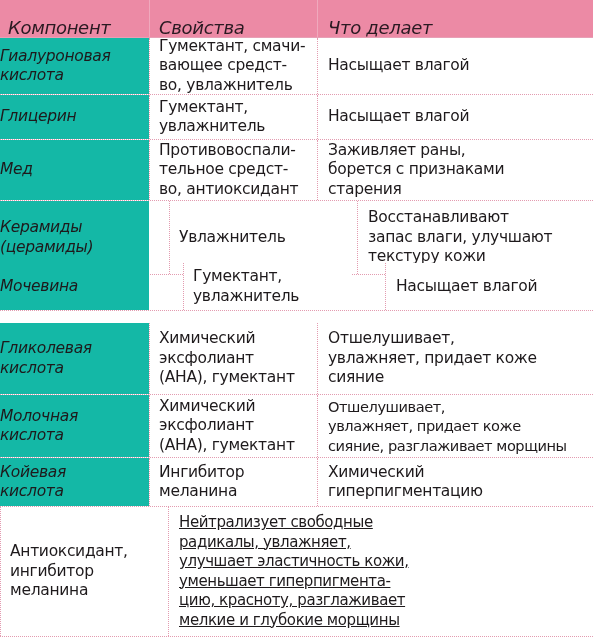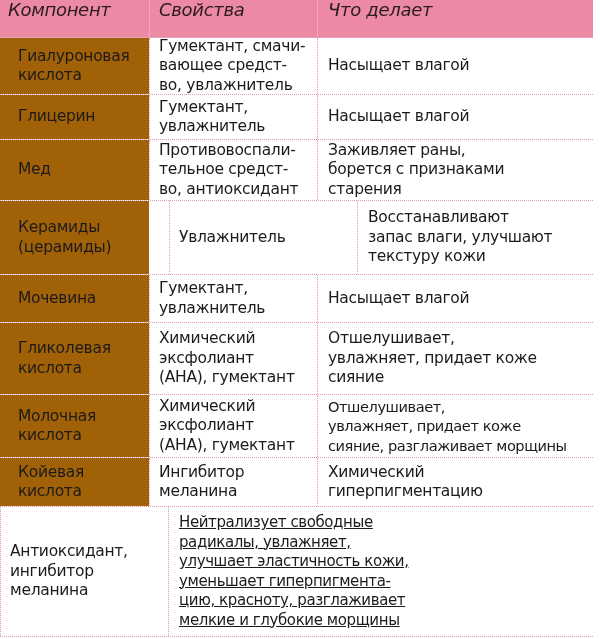--- a/index.html
+++ b/index.html
@@ -1,24 +1,24 @@
 <!DOCTYPE html>
 <html><head>
 <meta charset="utf-8">
 <style>
   html, body { margin: 0; padding: 0; background: #ffffff; }
   body { width: 600px; height: 639px; overflow: hidden; font-family: "DejaVu Sans", "Liberation Sans", sans-serif; color: #1e1a1c; }
   .table { position: absolute; left: 0; top: 0; width: 593px; height: 637px; }
   .row { position: absolute; left: 0; width: 593px; display: flex; border-bottom: 1px dotted #e39bb0; box-sizing: border-box; }
   .row.header { background: #ec8aa5; border-bottom: 1px solid #e7a0b6; }
   .cell { box-sizing: border-box; display: flex; align-items: center; font-size: 15.5px; line-height: 19.5px; letter-spacing: -0.3px; }
-  .c1 { width: 149px; padding-left: 18px; background: #a16207; }
+  .c1 { width: 149px; padding-left: 0; background: #14b8a6; font-style: italic; }
   .c2 { width: 168px; padding-left: 9px; border-left: 1px dotted #e39bb0; background: #ffffff; }
   .c3 { flex: 1; padding-left: 10px; border-left: 1px dotted #e39bb0; background: #ffffff; }
-  .header .cell { background: transparent; font-style: italic; font-size: 18px; color: #2a1a22; border-left: none; align-items: flex-start; }
+  .header .cell { background: transparent; font-style: italic; font-size: 18px; color: #2a1a22; border-left: none; align-items: flex-end; }
   .header .c1 { padding-left: 8px; }
   .header .c2 { padding-left: 9px; border-left: 1px solid #f0a9bd; }
   .header .c3 { padding-left: 10px; border-left: 1px solid #f0a9bd; }
   .cell span { white-space: pre-line; display: block; }
 </style>
 </head>
 <body>
 
 <div class="table">
   <div class="row header" style="top:0;height:38px;">
@@ -85,21 +85,21 @@
     <div class="cell c2">
         <span>Увлажнитель</span>
       </div>
     <div class="cell c3">
         <span>Восстанавливают
 запас влаги, улучшают
 текстуру кожи</span>
       </div>
   </div>
 
-  <div class="row" style="top:275px;height:48px;">
+  <div class="row" style="top:263px;height:48px;gap:34px;">
     <div class="cell c1">
         <span>Мочевина</span>
       </div>
     <div class="cell c2">
         <span>Гумектант,
 увлажнитель</span>
       </div>
     <div class="cell c3">
         <span>Насыщает влагой</span>
       </div>

